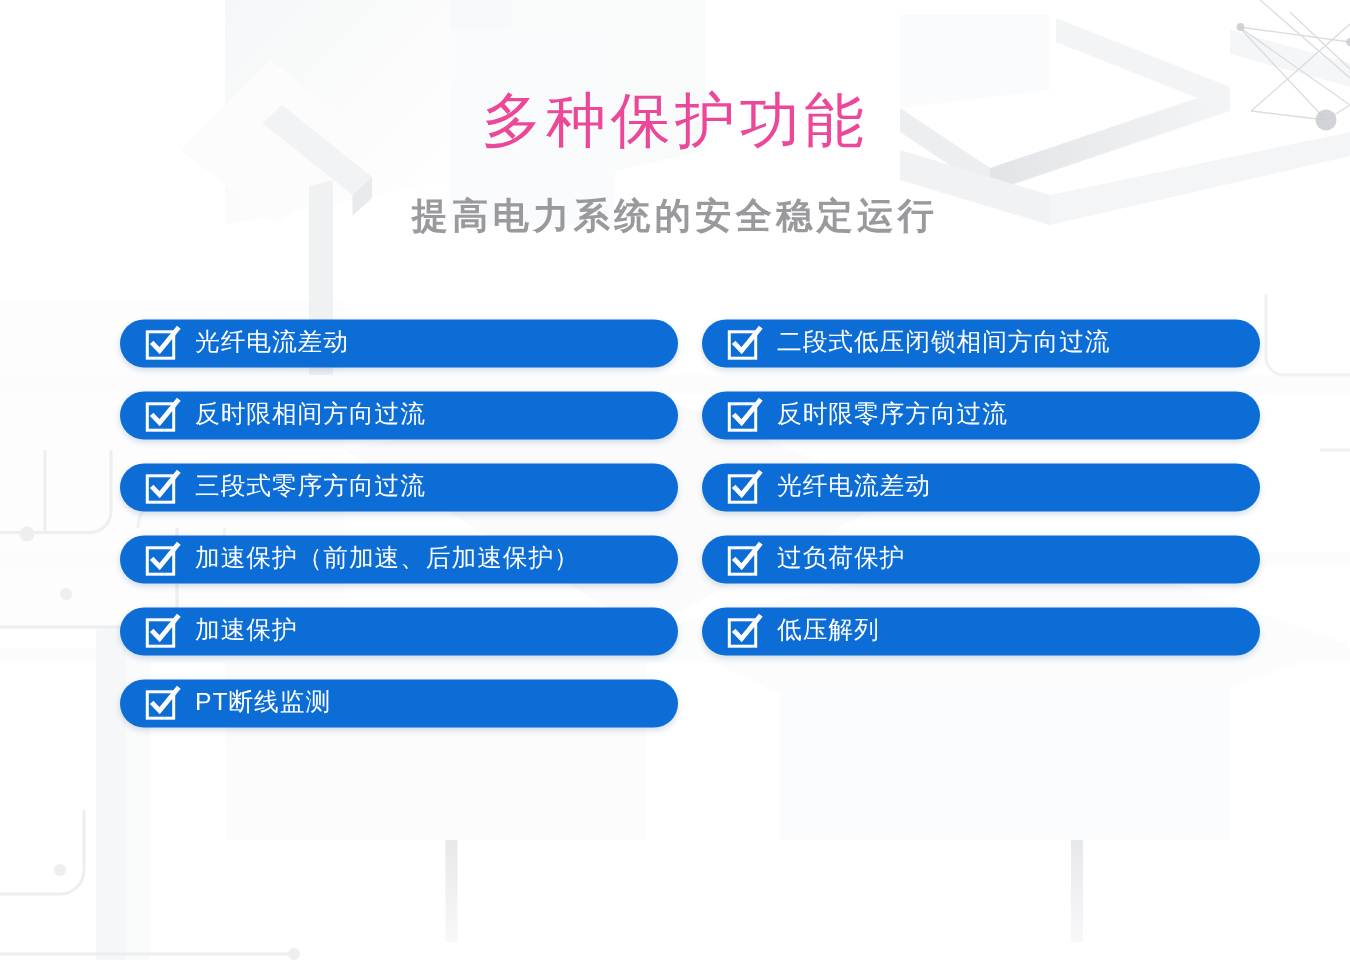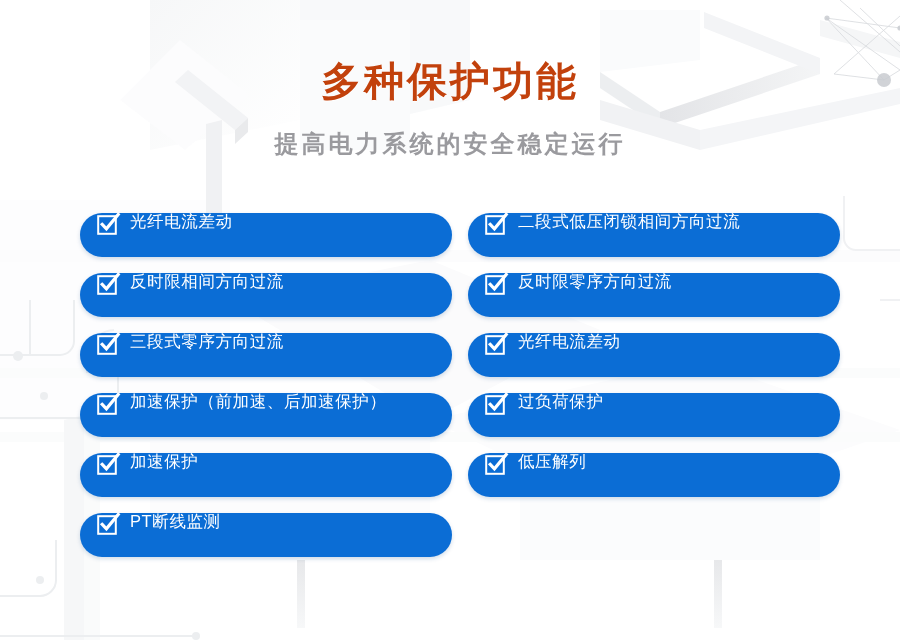--- a/index.html
+++ b/index.html
@@ -34,22 +34,22 @@
     height: 644px;
   }
 
   .header {
     text-align: center;
     padding-top: 58px;
   }
 
   .page-title {
     font-size: 40px;
-    font-weight: bold;
-    color: #c2410c;
+    font-weight: normal;
+    color: #ec4899;
     letter-spacing: 3px;
     line-height: 1.15;
     text-shadow: 0 1px 0 rgba(255,255,255,0.9);
   }
 
   .page-subtitle {
     margin-top: 24px;
     font-size: 24px;
     font-weight: bold;
     color: #9a9a9e;
@@ -61,24 +61,25 @@
     top: 213px;
     left: 80px;
     width: 760px;
     display: grid;
     grid-template-columns: 372px 372px;
     column-gap: 16px;
     row-gap: 16px;
   }
 
   .feature-pill {
-    height: 44px;
+    height: 32px;
     border-radius: 22px;
     background: #0b6dd5;
     display: flex;
+    align-items: center;
     padding-left: 17px;
     box-shadow: 0 2px 4px rgba(10, 70, 140, 0.18);
   }
 
   .check-icon {
     flex: 0 0 auto;
     width: 22px;
     height: 22px;
     position: relative;
     margin-right: 11px;

